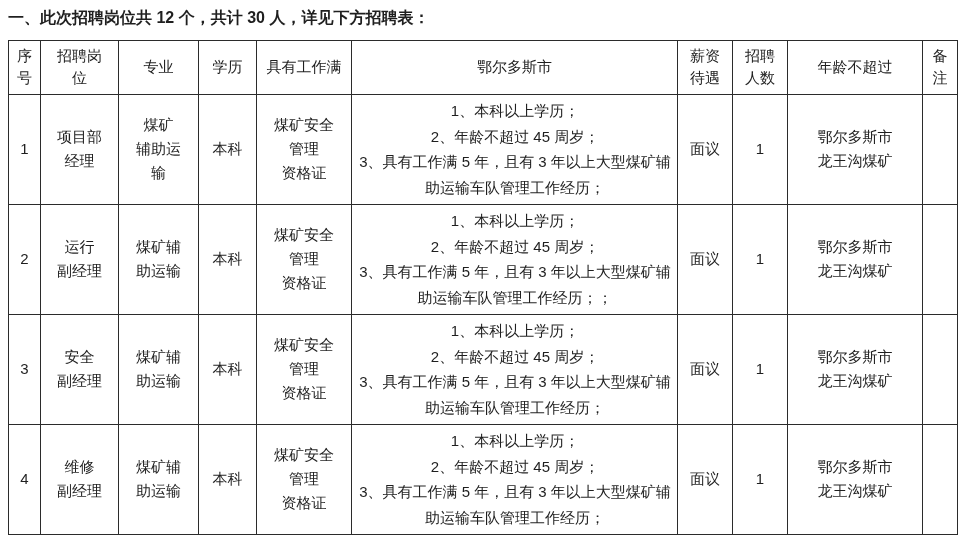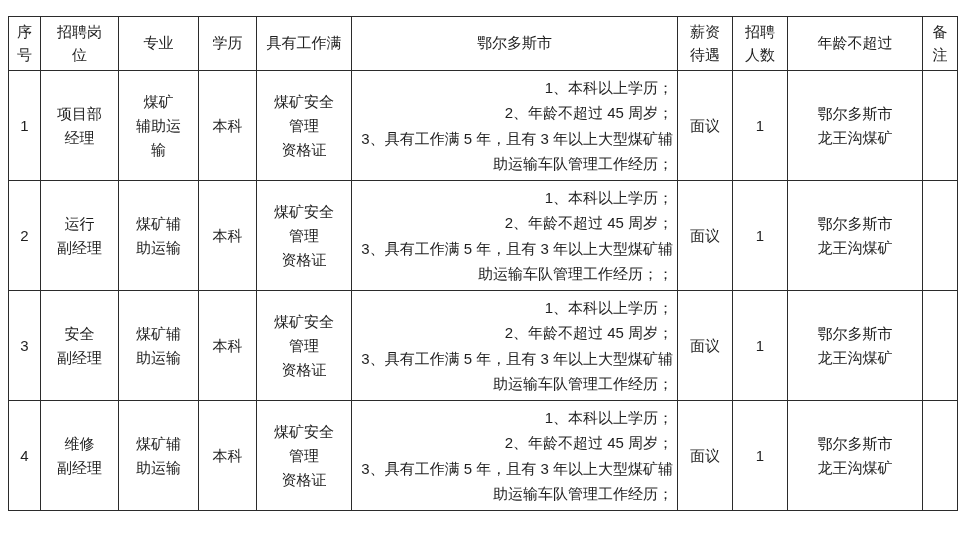--- a/index.html
+++ b/index.html
@@ -39,41 +39,42 @@
     vertical-align: middle;
     white-space: pre-line;
     line-height: 1.5;
     padding: 1px 2px;
     overflow: hidden;
   }
   .recruit thead tr { height: 54px; }
   .recruit tbody tr { height: 110px; }
   .recruit tbody td { line-height: 1.6; }
   .recruit td.req {
-    text-align: right;
+    text-align: center;
     padding: 1px 4px 1px 5px;
     line-height: 1.7;
   }
   
   .w-seq { width: 32px; }
   .w-pos { width: 78px; }
   .w-maj { width: 80px; }
   .w-edu { width: 58px; }
   .w-cert { width: 95px; }
   .w-req { width: 326px; }
   .w-sal { width: 55px; }
   .w-cnt { width: 55px; }
   .w-loc { width: 135px; }
   .w-rem { width: 35px; }
 </style>
 </head>
 <body>
 
 <div class="page">
 
+  <div class="heading">一、此次招聘岗位共 12 个，共计 30 人，详见下方招聘表：</div>
 
   <table class="recruit">
     <colgroup>
       <col class="w-seq">
         <col class="w-pos">
         <col class="w-maj">
         <col class="w-edu">
         <col class="w-cert">
       <col class="w-req">
         <col class="w-sal">

